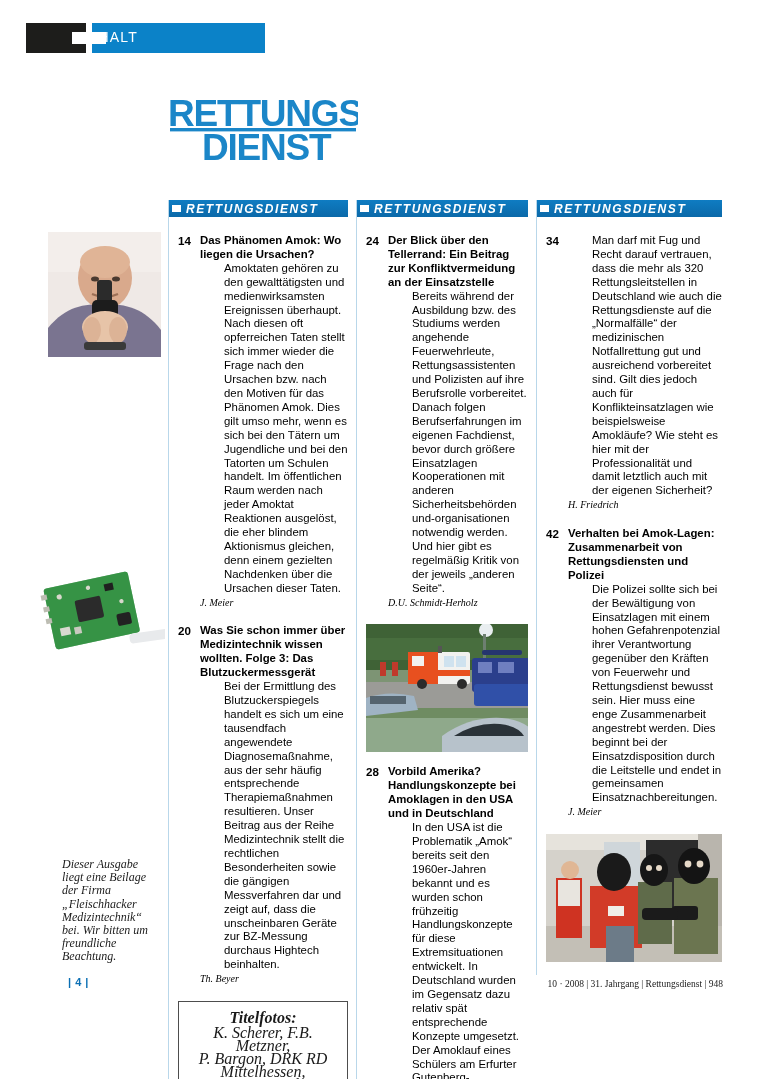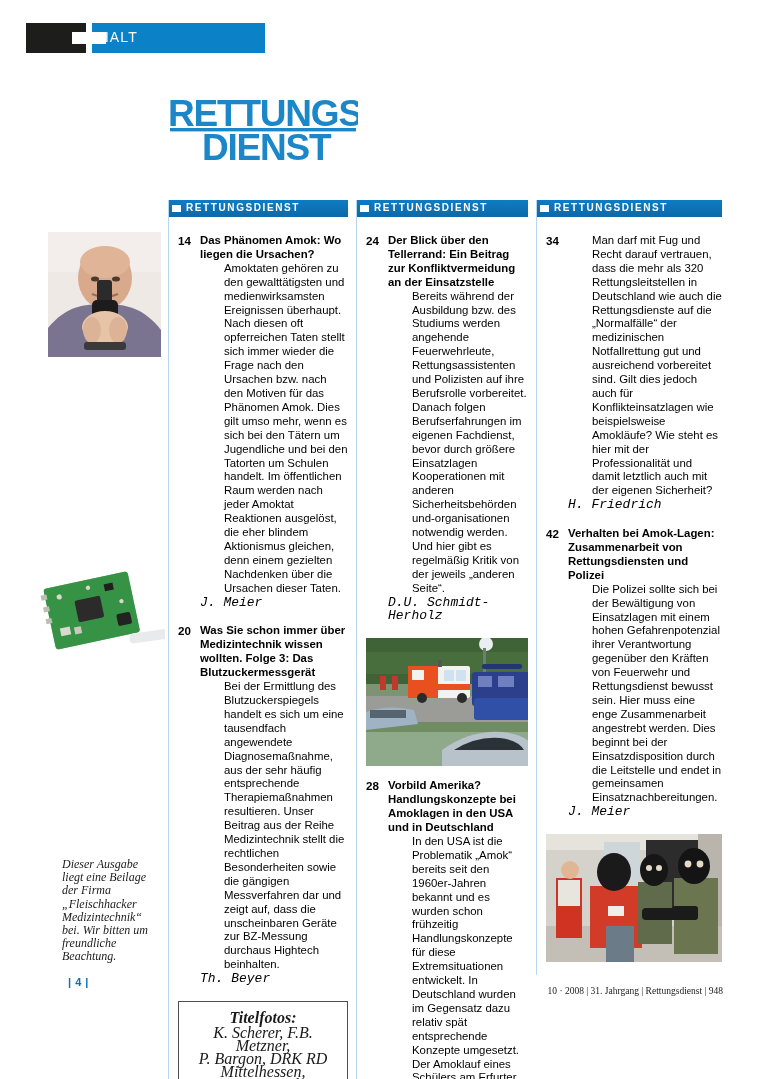--- a/index.html
+++ b/index.html
@@ -125,23 +125,24 @@
     top: 5px;
     width: 9px;
     height: 7px;
     background: #ffffff;
   }
   .sec-header .sec-label {
     position: absolute;
     left: 17px;
     top: 2px;
     color: #ffffff;
-    font-size: 10px;
+    font-size: 12px;
     font-weight: bold;
     letter-spacing: 1.6px;
+    font-style: italic;
   }
 
   .entry {
     position: relative;
     margin-bottom: 15px;
     padding-left: 22px;
     font-size: 11.4px;
     line-height: 13.9px;
   }
   .entry .pagenum {
@@ -157,22 +158,22 @@
     display: block;
   }
   .entry .ebody {
     display: block;
     font-weight: normal;
     margin-left: 24px;
   }
   .entry .eauthor {
     display: block;
     font-style: italic;
-    font-family: Liberation Mono, monospace;
-    font-size: 13px;
+    font-family: Liberation Serif, serif;
+    font-size: 10px;
   }
 
   
   .col-photo {
     width: 100%;
     height: 128px;
     margin: 4px 0 13px 0;
     background: #d3d3d3;
     overflow: hidden;
     position: relative;
@@ -212,21 +213,21 @@
     left: 68px;
     top: 0;
     font-size: 11px;
     font-weight: bold;
     color: #0b6fb4;
     letter-spacing: 0.5px;
   }
   #footer .issue {
     position: absolute;
     right: 40px;
-    top: 10px;
+    top: 3px;
     font-size: 9.5px;
     color: #1a1a1a;
     font-family: "Liberation Serif", serif;
   }
 </style>
 </head>
 <body>
 
 <div id="top-tab">
   <div class="tab-black">

